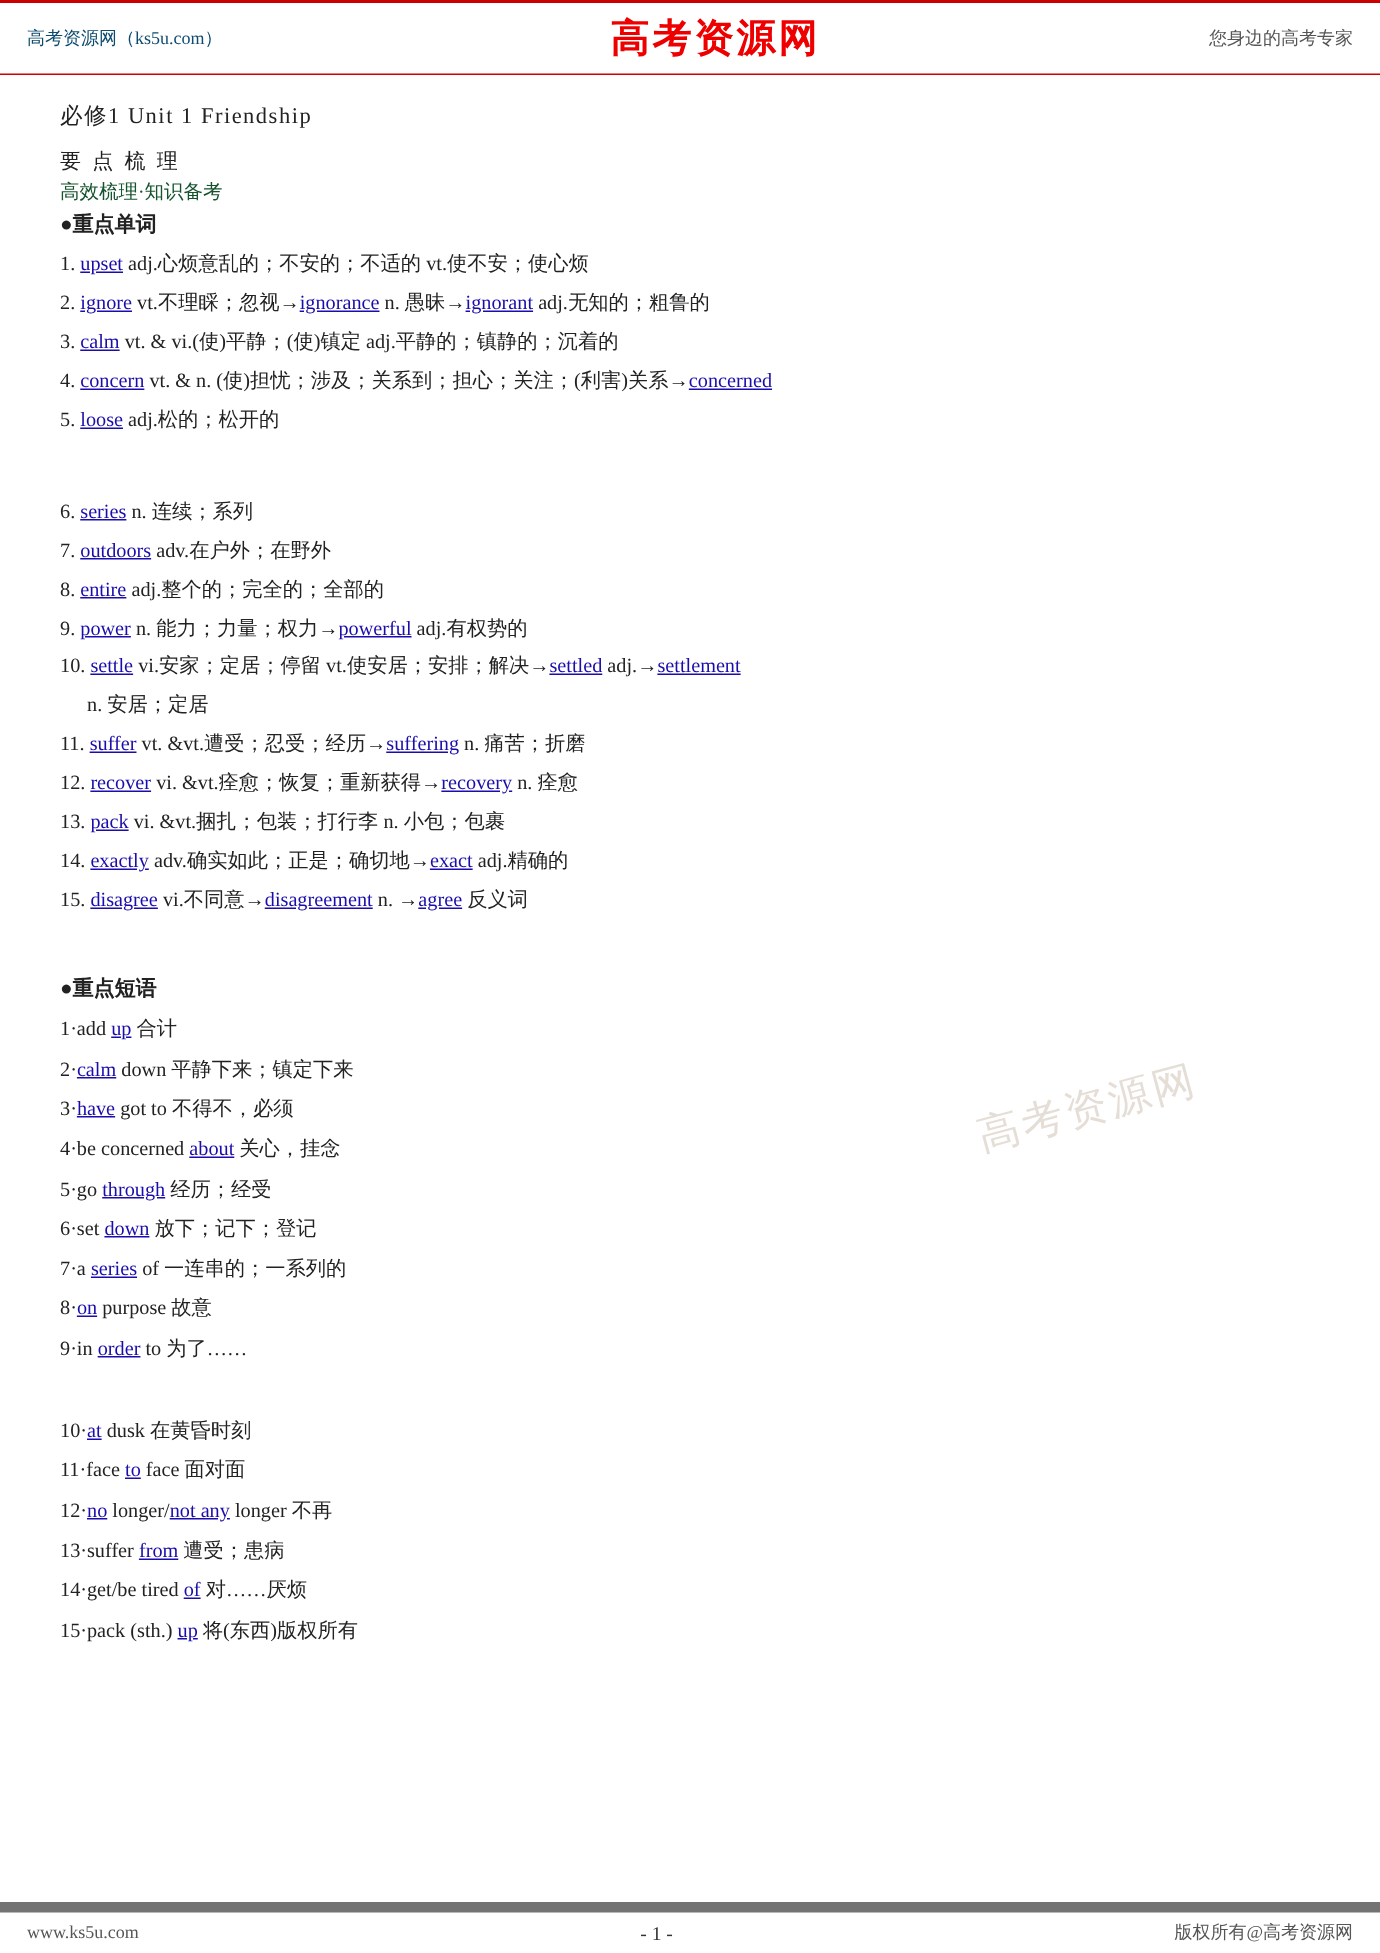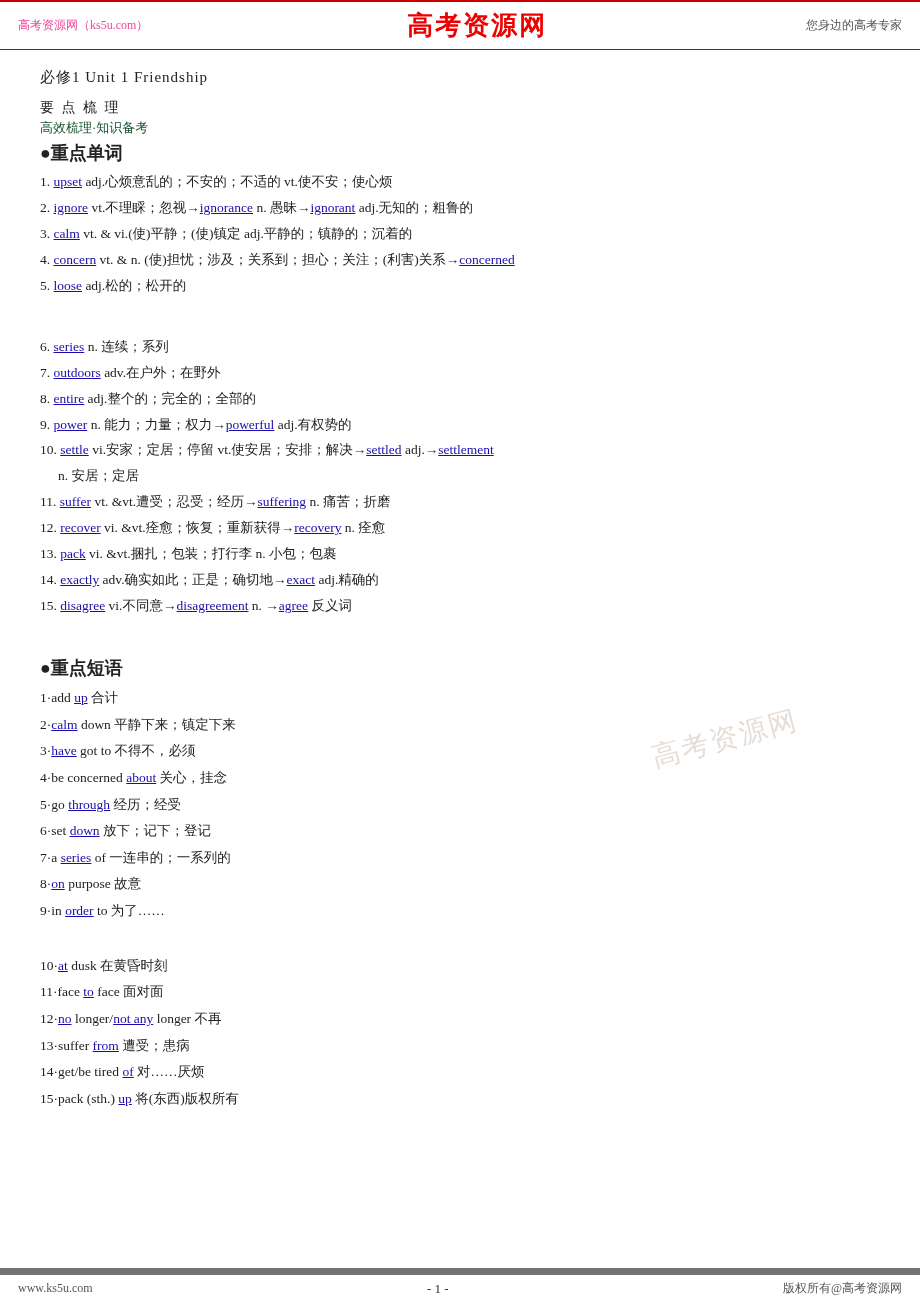--- a/index.html
+++ b/index.html
@@ -18,21 +18,21 @@
       display: flex;
       align-items: center;
       justify-content: space-between;
       border-top: 2px solid #c00;
       border-bottom: 1px solid #c00;
       padding: 6px 18px;
       background: #fff;
     }
     .header-left {
       font-size: 12px;
-      color: #ec4899;
+      color: #0c4a6e;
       text-align: center;
     }
     .header-center {
       font-size: 26px;
       font-weight: bold;
       color: #e00;
       letter-spacing: 2px;
       font-family: "KaiTi","楷体",serif;
     }
     .header-right {
@@ -58,21 +58,21 @@
       letter-spacing: 2px;
     }
 
     .sub-section-header {
       font-size: 13px;
       margin-bottom: 4px;
       color: #14532d;
     }
 
     .bullet-header {
-      font-size: 18px;
+      font-size: 14px;
       font-weight: bold;
       margin-bottom: 6px;
       display: flex;
       align-items: center;
     }
 
     .word-list {
       list-style: none;
       margin-bottom: 10px;
     }

